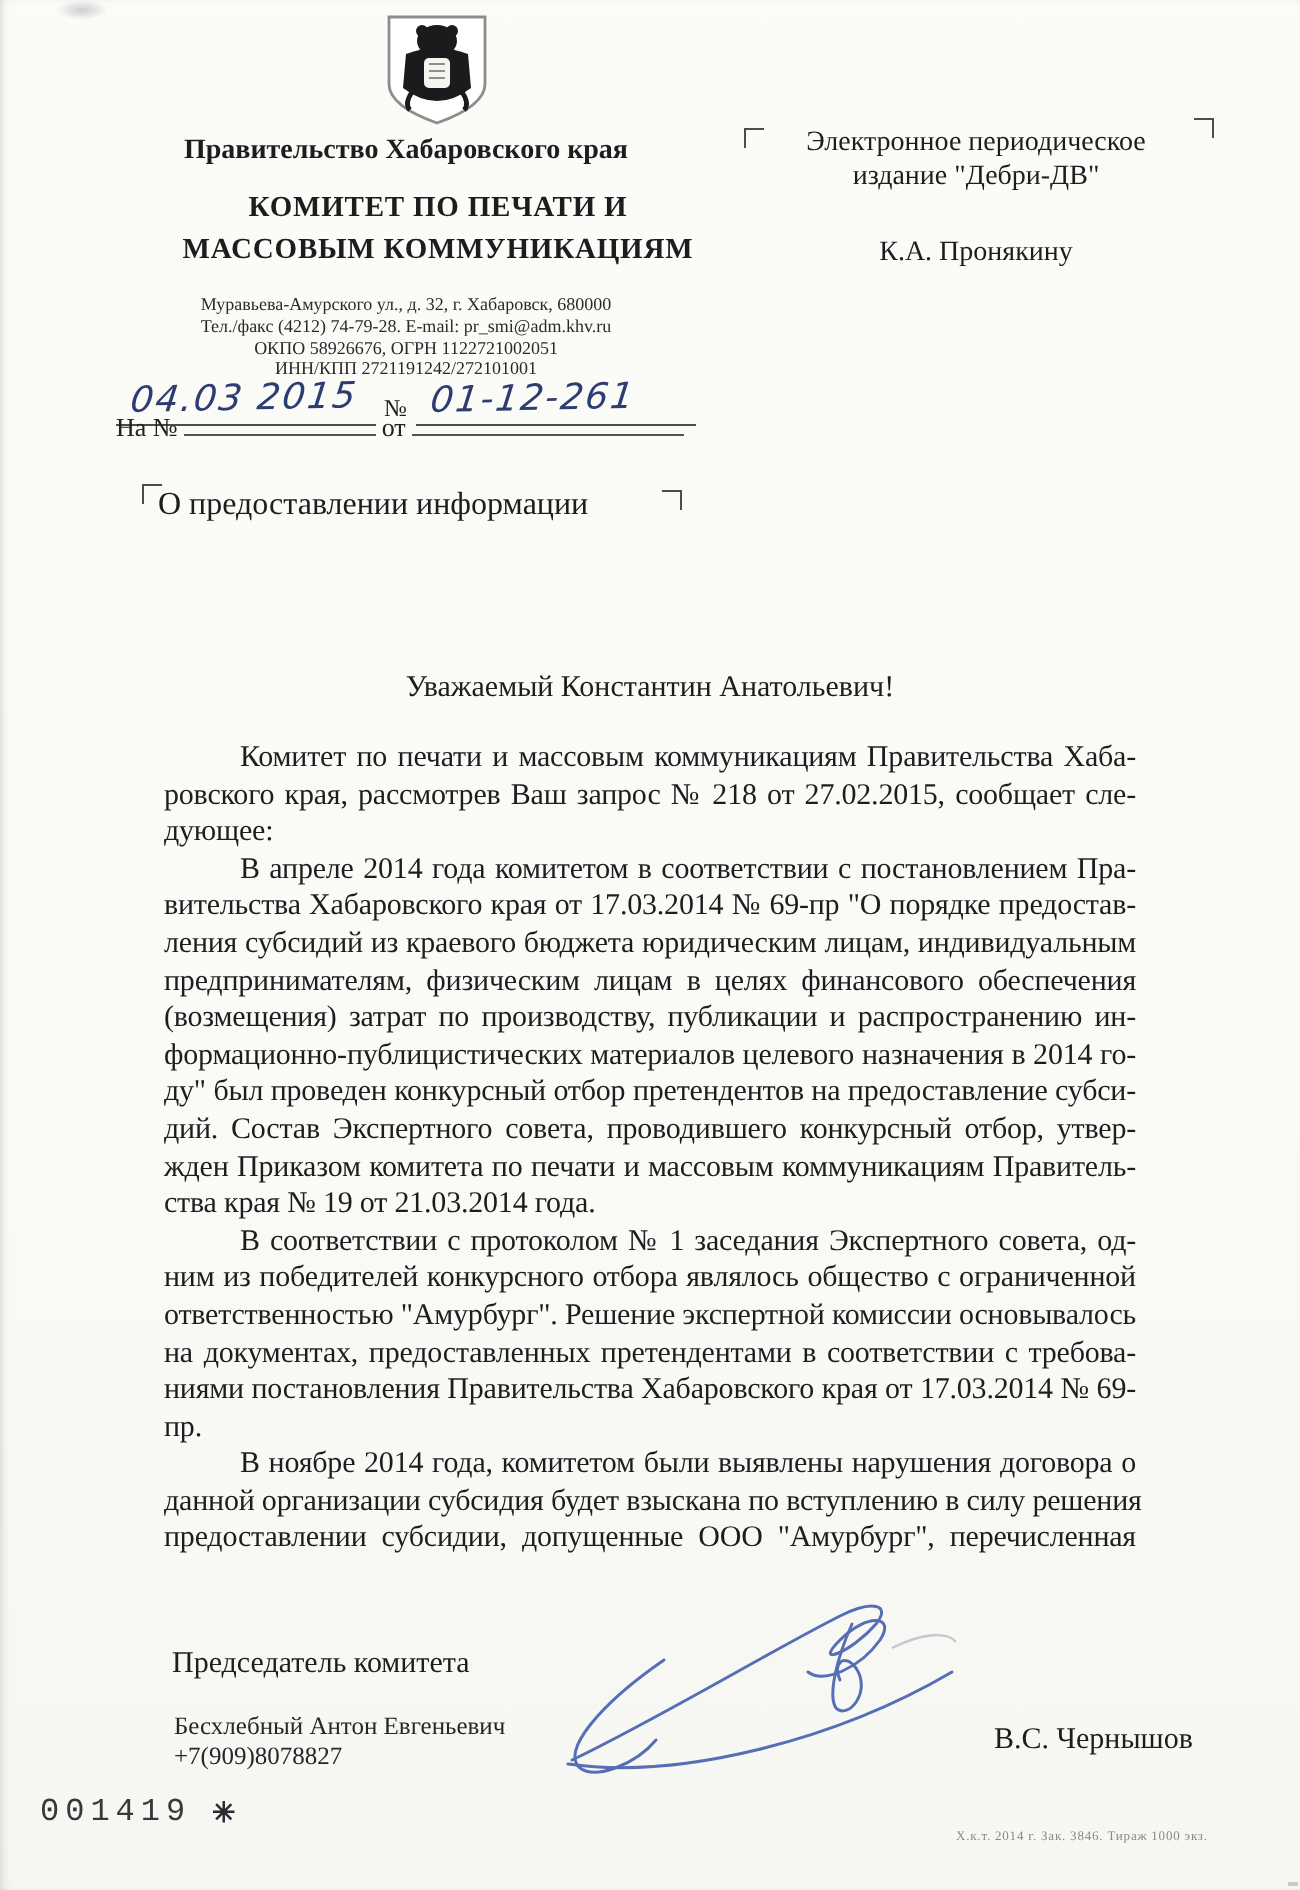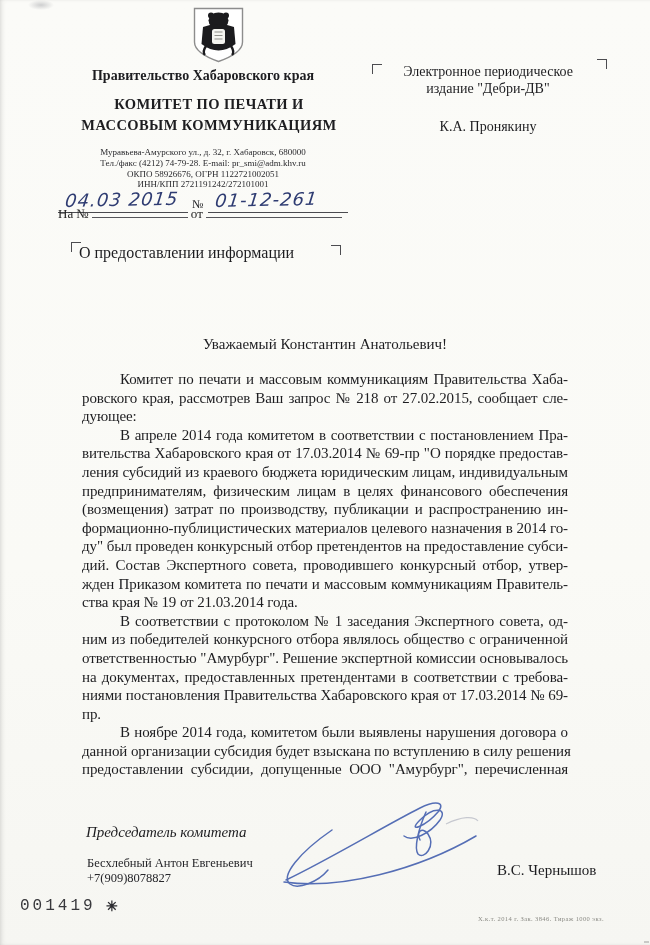--- a/index.html
+++ b/index.html
@@ -9,21 +9,21 @@
     font-family:"Liberation Serif", serif; color:#1d1d20; overflow:hidden;
     box-shadow:inset 3px 0 6px -4px rgba(60,60,60,.35), inset -2px 0 5px -4px rgba(60,60,60,.25);
     padding-left:44px;
   }
   .abs { position:absolute; }
   .center { text-align:center; }
 
   
   .crest { left:192px; top:6px; width:53px; height:58px; }
   .gov { left:38px; top:68px; width:330px; font-weight:bold; font-size:14px; }
-  .committee { left:44px; top:94px; width:330px; font-weight:bold; font-size:14.5px; line-height:21px; letter-spacing:.4px; }
+  .committee { left:54px; top:94px; width:330px; font-weight:bold; font-size:14.5px; line-height:21px; letter-spacing:.4px; }
   .addr { left:38px; top:147px; width:330px; font-size:9px; line-height:10.8px; color:#2a2a2e; }
 
   
   .date-row { left:58px; top:188px; width:300px; height:30px; }
   .uline { position:absolute; border-bottom:1.2px solid #4b4b50; height:24px; }
   .uline-date { left:0; width:130px; }
   .uline-num  { left:150px; width:140px; }
   .handwriting {
     display:inline-block; font-family:"DejaVu Sans", sans-serif; font-style:italic;
     color:#2f3c72; font-size:18px; letter-spacing:1px;
@@ -46,21 +46,21 @@
 
   .salutation { left:82px; top:336px; width:486px; font-size:15px; }
 
   
   .body-text { left:82px; top:370px; width:486px; font-size:15px; line-height:18.6px; letter-spacing:-0.1px; }
   .bline { text-align:justify; text-align-last:justify; white-space:nowrap; }
   .bline.last { text-align-last:left; }
   .bline.first { padding-left:38px; }
 
   
-  .sig-title { left:86px; top:824px; font-size:15px;font-style:italic; }
+  .sig-title { left:86px; top:824px; font-size:15px; }
   .sig-name  { left:497px; top:826px; font-size:15px;margin-top:36px; }
   .sig-svg   { left:270px; top:790px; width:212px; height:102px; }
   .contact-name  { left:87px; top:856px; font-size:12.5px; color:#26262a; }
   .contact-phone { left:87px; top:871px; font-size:12.5px; font-weight:normal; color:#26262a; }
 
   
   .stamp { left:20px; top:897px; font-family:"Liberation Mono", monospace; font-size:16px; letter-spacing:3px; color:#38383c; }
   .stamp-star { left:106px; top:898px; font-size:14px; font-weight:bold; color:#2c2c30; }
   .print-info { left:478px; top:915px; width:165px; font-size:6.5px; color:#8a8a84; letter-spacing:.4px; }
 

